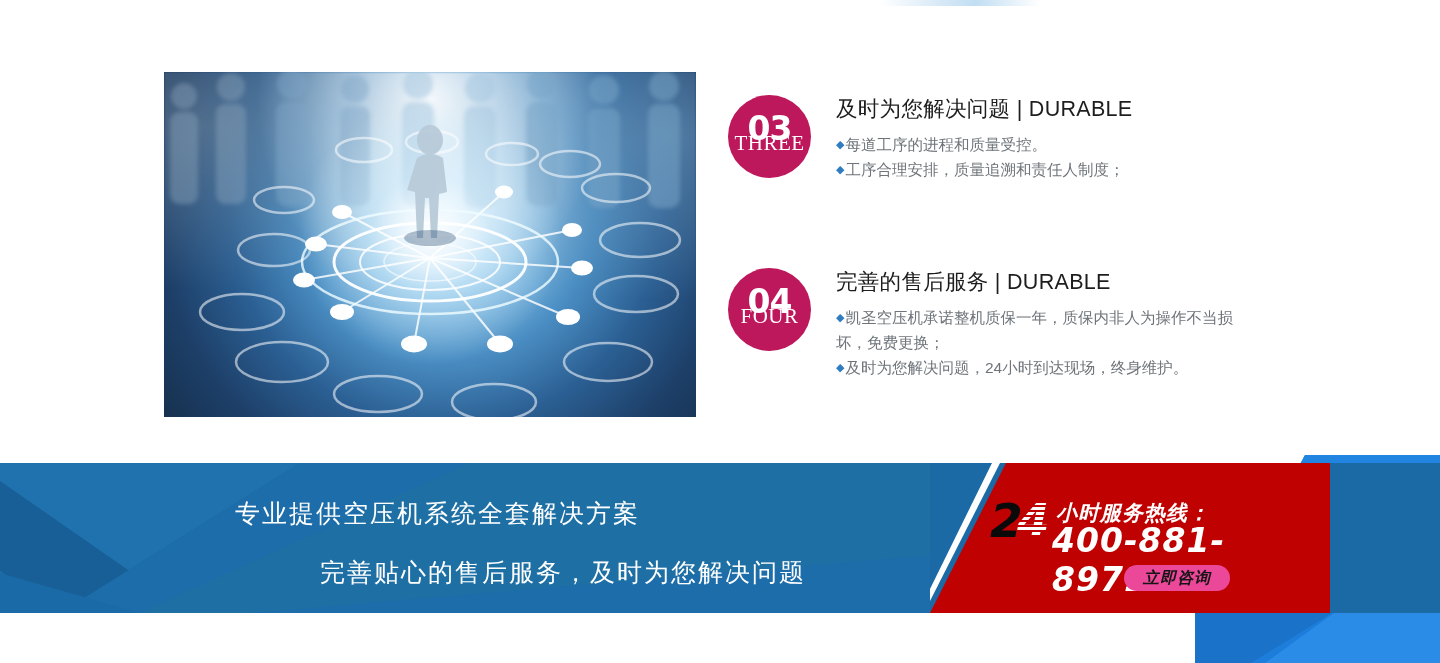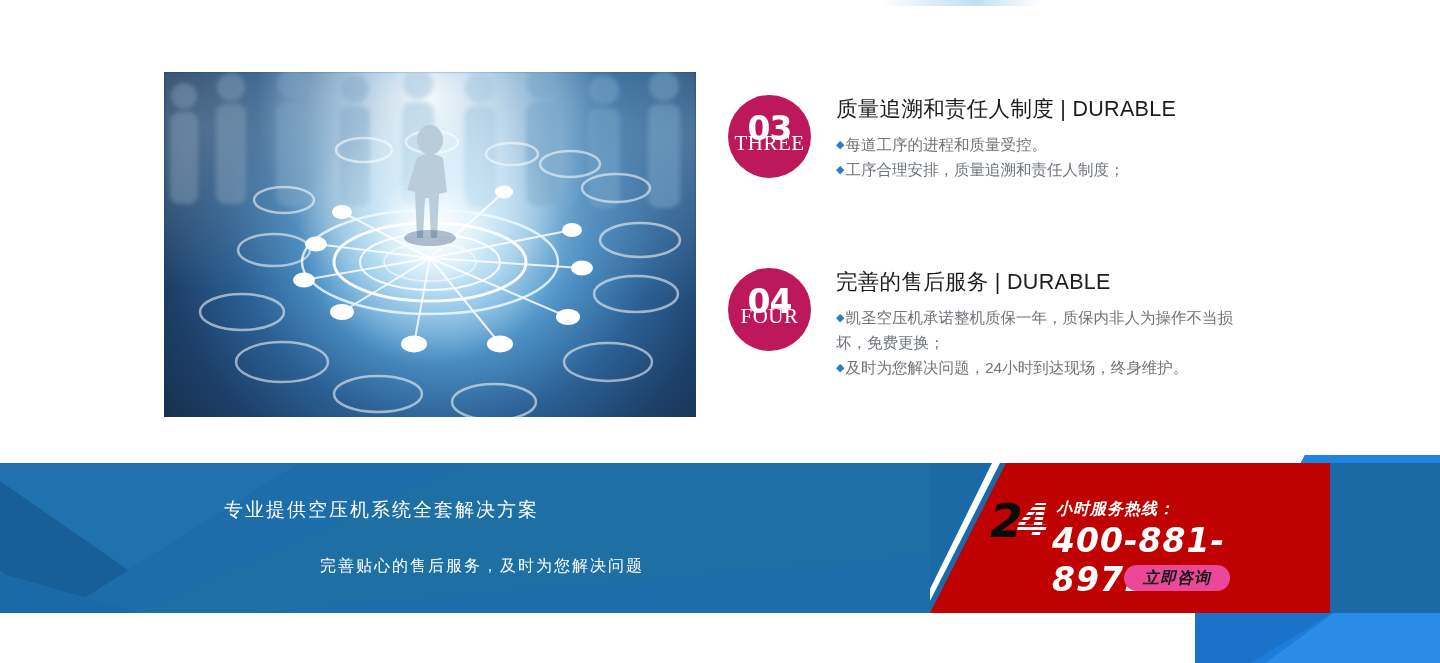--- a/index.html
+++ b/index.html
@@ -84,38 +84,38 @@
     background:#c00101;
     clip-path:polygon(76px 0, 400px 0, 400px 150px, 0 150px);
   }
   .white-stripe{
     position:absolute;left:0;top:0;width:400px;height:150px;
     background:#ffffff;
     clip-path:polygon(62px 0, 70px 0, 0 138px, 0 126px);
   }
 
   .banner-text{position:absolute;left:0;top:463px;width:930px;height:150px;color:#fff;}
-  .bt1{position:absolute;left:224px;top:34px;font-size:19px;letter-spacing:2px;text-align:right;}
-  .bt2{position:absolute;left:320px;top:93px;font-size:16px;letter-spacing:2px;}
+  .bt1{position:absolute;left:235px;top:34px;font-size:25px;letter-spacing:2px;text-align:right;}
+  .bt2{position:absolute;left:320px;top:93px;font-size:25px;letter-spacing:2px;}
 
   .phone-block{position:absolute;left:990px;top:495px;width:330px;height:80px;}
   .mark24{position:absolute;left:0;top:2px;width:72px;height:52px;}
   .mark24 .d2{
     position:absolute;left:0;top:0;font-size:47px;font-weight:bold;color:#0a0a0a;
     font-family:"DejaVu Sans",sans-serif;font-style:italic;line-height:1;
   }
   .mark24 .d4{
     position:absolute;left:27px;top:0;font-size:47px;font-weight:bold;line-height:1;
     font-family:"DejaVu Sans",sans-serif;font-style:italic;
     color:#fff;
     background:repeating-linear-gradient(180deg,#ffffff 0px,#ffffff 3px,#c00101 3px,#c00101 5px);
     -webkit-background-clip:text;background-clip:text;-webkit-text-fill-color:transparent;
   }
   .hotline-label{
-    position:absolute;left:66px;top:4px;color:#fff;font-size:16px;font-style:italic;
+    position:absolute;left:66px;top:4px;color:#fff;font-size:21px;font-style:italic;
     font-weight:bold;letter-spacing:1px;
   }
   .hotline-num{
     position:absolute;left:62px;top:26px;color:#fff;font-size:33px;font-weight:bold;
     font-style:italic;letter-spacing:1px;font-family:"DejaVu Sans",sans-serif;
   }
   .cta-btn{
     position:absolute;left:1124px;top:565px;width:106px;height:26px;border-radius:13px;
     background:#ec4899;color:#151515;font-size:16px;font-weight:bold;
     display:flex;align-items:center;justify-content:center;letter-spacing:1px;
@@ -235,21 +235,21 @@
       <ellipse cx="266" cy="166" rx="26" ry="8" fill="rgba(30,70,110,.35)"></ellipse>
     </svg>
   </div>
 
   <div class="feature f3">
     <div class="badge">
       <div class="num">03</div>
       <div class="word">THREE</div>
     </div>
     <div class="f-body">
-      <div class="f-title">质量追溯和责任人制度 | DURABLE</div>
+      <div class="f-title">及时为您解决问题 | DURABLE</div>
       <div class="f-lines">
         <div class="li"><span class="bullet">◆</span><span>每道工序的进程和质量受控。</span></div>
         <div class="li"><span class="bullet">◆</span><span>工序合理安排，质量追溯和责任人制度；</span></div>
       </div>
     </div>
   </div>
 
   <div class="feature f4">
     <div class="badge">
       <div class="num">04</div>

